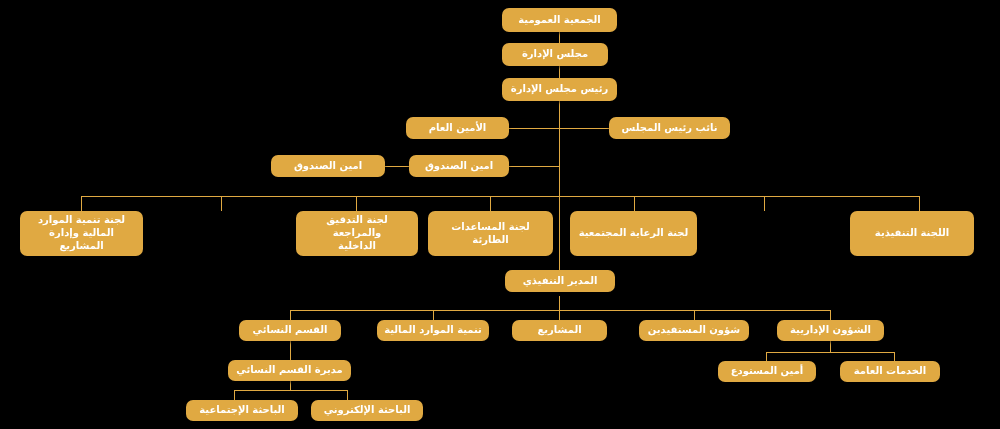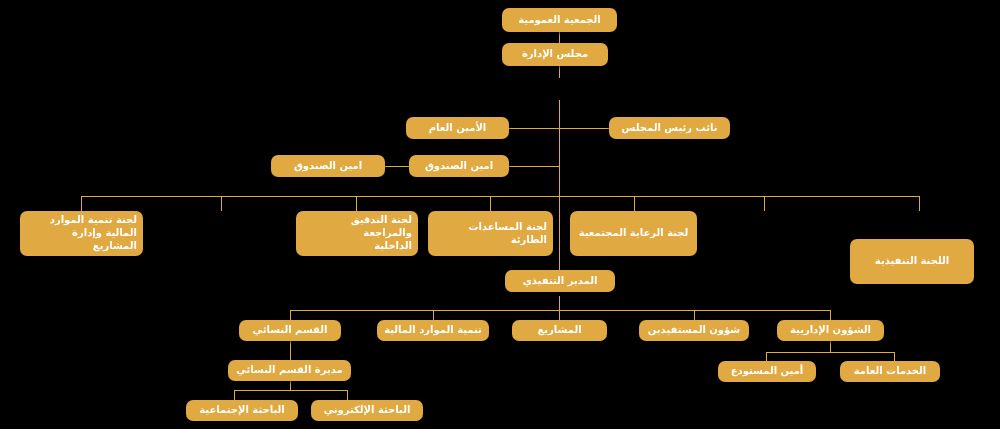--- a/index.html
+++ b/index.html
@@ -17,21 +17,21 @@
   }
   .node {
     position: absolute;
     box-sizing: border-box;
     background: #E0A942;
     color: #FFFFFF;
     border-radius: 7px;
     display: flex;
     align-items: center;
     justify-content: center;
-    text-align: right;
+    text-align: center;
     font-size: 10px;
     font-weight: bold;
     line-height: 1.28;
     padding: 6px 6px;
     box-shadow: 0 2px 3px rgba(0,0,0,0.55);
     z-index: 3;
     white-space: pre-line;
     letter-spacing: 0;
   }
   .conn {
@@ -91,20 +91,21 @@
 
   <div class="conn v" style="left:290px; top:381px; height:9px;"></div>
   <div class="conn h" style="left:234px; top:390px; width:113px;"></div>
   <div class="conn v" style="left:234px; top:390px; height:10px;"></div>
   <div class="conn v" style="left:347px; top:390px; height:10px;"></div>
 
   <div class="node" style="left:502px; top:8px; width:115px; height:24px;">الجمعية العمومية</div>
 
   <div class="node" style="left:502px; top:43px; width:106px; height:23px;">مجلس الإدارة</div>
 
+  <div class="node" style="left:502px; top:78px; width:115px; height:23px;">رئيس مجلس الإدارة</div>
 
   <div class="node" style="left:406px; top:117px; width:103px; height:22px;">الأمين العام</div>
 
   <div class="node" style="left:609px; top:117px; width:121px; height:22px;">نائب رئيس المجلس</div>
 
   <div class="node" style="left:271px; top:155px; width:114px; height:22px;">امين الصندوق</div>
 
   <div class="node" style="left:409px; top:155px; width:100px; height:22px;">امين الصندوق</div>
 
   <div class="node" style="left:20px; top:211px; width:123px; height:45px;">لجنة تنمية الموارد
@@ -112,21 +113,21 @@
 
 
   <div class="node" style="left:296px; top:211px; width:122px; height:45px;">لجنة التدقيق والمراجعة
 الداخلية</div>
 
   <div class="node" style="left:428px; top:211px; width:125px; height:45px;">لجنة المساعدات الطارئة</div>
 
   <div class="node" style="left:570px; top:211px; width:127px; height:45px;">لجنة الرعاية المجتمعية</div>
 
 
-  <div class="node" style="left:850px; top:211px; width:124px; height:45px;margin-top:28px;">اللجنة التنفيذية</div>
+  <div class="node" style="left:850px; top:211px; width:124px; height:45px;">اللجنة التنفيذية</div>
 
   <div class="node" style="left:505px; top:270px; width:110px; height:22px;">المدير التنفيذي</div>
 
   <div class="node" style="left:239px; top:320px; width:102px; height:21px;">القسم النسائي</div>
 
   <div class="node" style="left:377px; top:320px; width:112px; height:21px;">تنمية الموارد المالية</div>
 
   <div class="node" style="left:512px; top:320px; width:95px; height:21px;">المشاريع</div>
 
   <div class="node" style="left:639px; top:320px; width:110px; height:21px;">شؤون المستفيدين</div>

